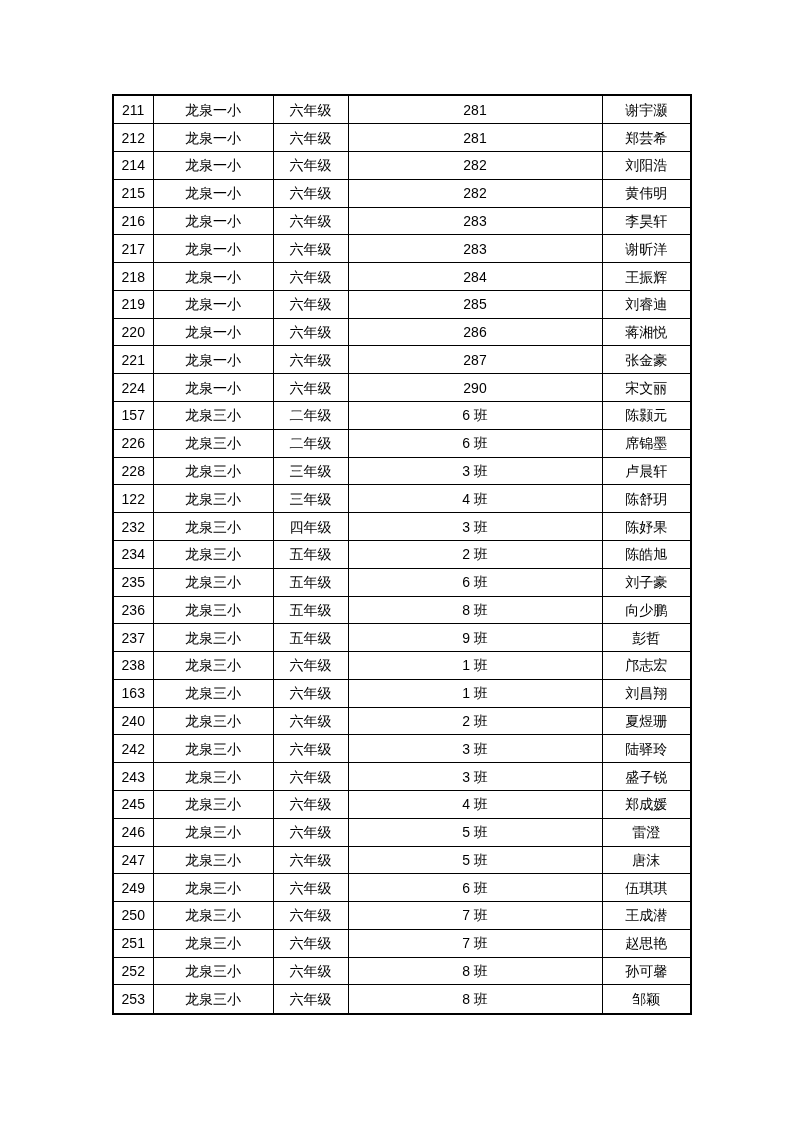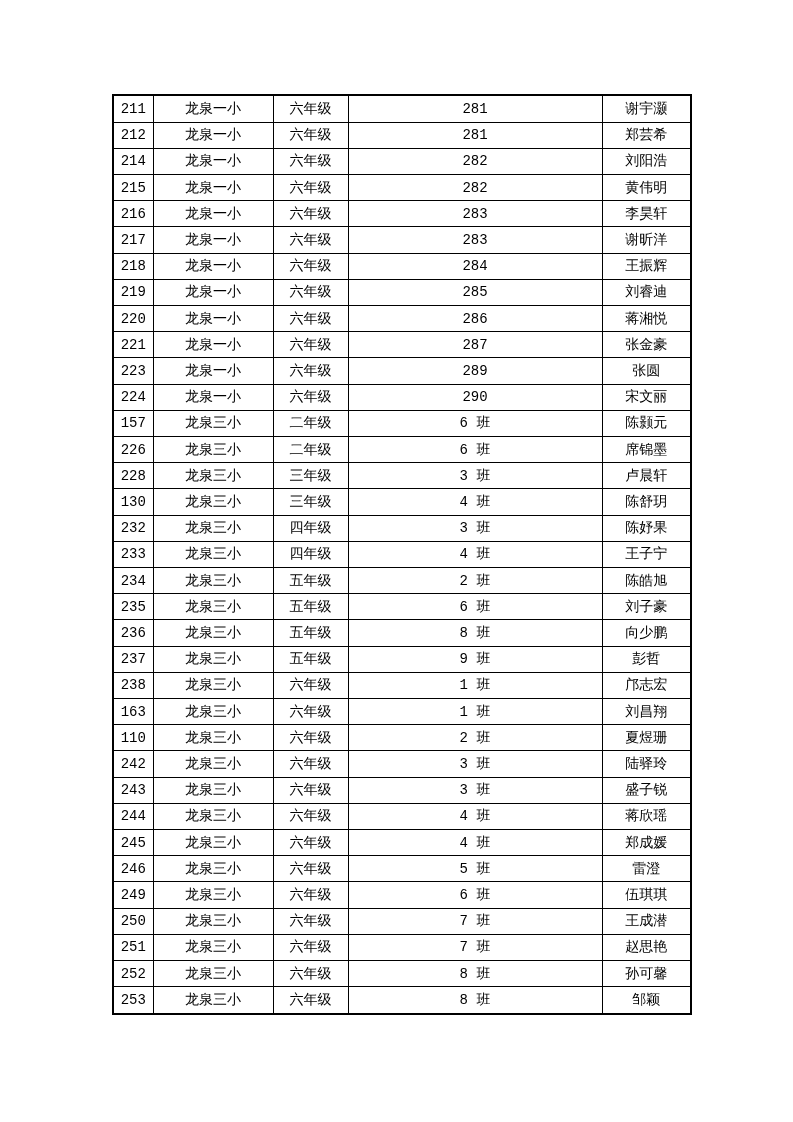--- a/index.html
+++ b/index.html
@@ -6,21 +6,21 @@
     margin: 0;
     padding: 0;
     background: #ffffff;
   }
   .page {
     position: relative;
     width: 793px;
     height: 1122px;
     background: #ffffff;
     overflow: hidden;
-    font-family: Liberation Mono, monospace;
+    font-family: Liberation Sans, sans-serif;
   }
   table.student-table {
     position: absolute;
     left: 112px;
     top: 94px;
     width: 578px;
     height: 921px;
     border-collapse: collapse;
     table-layout: fixed;
     border: 2px solid #000000;
@@ -114,27 +114,20 @@
     <td>蒋湘悦</td>
   </tr>
         <tr>
     <td>221</td>
     <td>龙泉一小</td>
     <td>六年级</td>
     <td>287</td>
     <td>张金豪</td>
   </tr>
         <tr>
-    <td>223</td>
-    <td>龙泉一小</td>
-    <td>六年级</td>
-    <td>289</td>
-    <td>张圆</td>
-  </tr>
-        <tr>
     <td>224</td>
     <td>龙泉一小</td>
     <td>六年级</td>
     <td>290</td>
     <td>宋文丽</td>
   </tr>
         <tr>
     <td>157</td>
     <td>龙泉三小</td>
     <td>二年级</td>
@@ -149,41 +142,34 @@
     <td>席锦墨</td>
   </tr>
         <tr>
     <td>228</td>
     <td>龙泉三小</td>
     <td>三年级</td>
     <td>3 班</td>
     <td>卢晨轩</td>
   </tr>
         <tr>
-    <td>130</td>
+    <td>122</td>
     <td>龙泉三小</td>
     <td>三年级</td>
     <td>4 班</td>
     <td>陈舒玥</td>
   </tr>
         <tr>
     <td>232</td>
     <td>龙泉三小</td>
     <td>四年级</td>
     <td>3 班</td>
     <td>陈妤果</td>
   </tr>
         <tr>
-    <td>233</td>
-    <td>龙泉三小</td>
-    <td>四年级</td>
-    <td>4 班</td>
-    <td>王子宁</td>
-  </tr>
-        <tr>
     <td>234</td>
     <td>龙泉三小</td>
     <td>五年级</td>
     <td>2 班</td>
     <td>陈皓旭</td>
   </tr>
         <tr>
     <td>235</td>
     <td>龙泉三小</td>
     <td>五年级</td>
@@ -212,60 +198,60 @@
     <td>邝志宏</td>
   </tr>
         <tr>
     <td>163</td>
     <td>龙泉三小</td>
     <td>六年级</td>
     <td>1 班</td>
     <td>刘昌翔</td>
   </tr>
         <tr>
-    <td>110</td>
+    <td>240</td>
     <td>龙泉三小</td>
     <td>六年级</td>
     <td>2 班</td>
     <td>夏煜珊</td>
   </tr>
         <tr>
     <td>242</td>
     <td>龙泉三小</td>
     <td>六年级</td>
     <td>3 班</td>
     <td>陆驿玲</td>
   </tr>
         <tr>
     <td>243</td>
     <td>龙泉三小</td>
     <td>六年级</td>
     <td>3 班</td>
     <td>盛子锐</td>
   </tr>
         <tr>
-    <td>244</td>
-    <td>龙泉三小</td>
-    <td>六年级</td>
-    <td>4 班</td>
-    <td>蒋欣瑶</td>
-  </tr>
-        <tr>
     <td>245</td>
     <td>龙泉三小</td>
     <td>六年级</td>
     <td>4 班</td>
     <td>郑成媛</td>
   </tr>
         <tr>
     <td>246</td>
     <td>龙泉三小</td>
     <td>六年级</td>
     <td>5 班</td>
     <td>雷澄</td>
+  </tr>
+        <tr>
+    <td>247</td>
+    <td>龙泉三小</td>
+    <td>六年级</td>
+    <td>5 班</td>
+    <td>唐沫</td>
   </tr>
         <tr>
     <td>249</td>
     <td>龙泉三小</td>
     <td>六年级</td>
     <td>6 班</td>
     <td>伍琪琪</td>
   </tr>
         <tr>
     <td>250</td>

